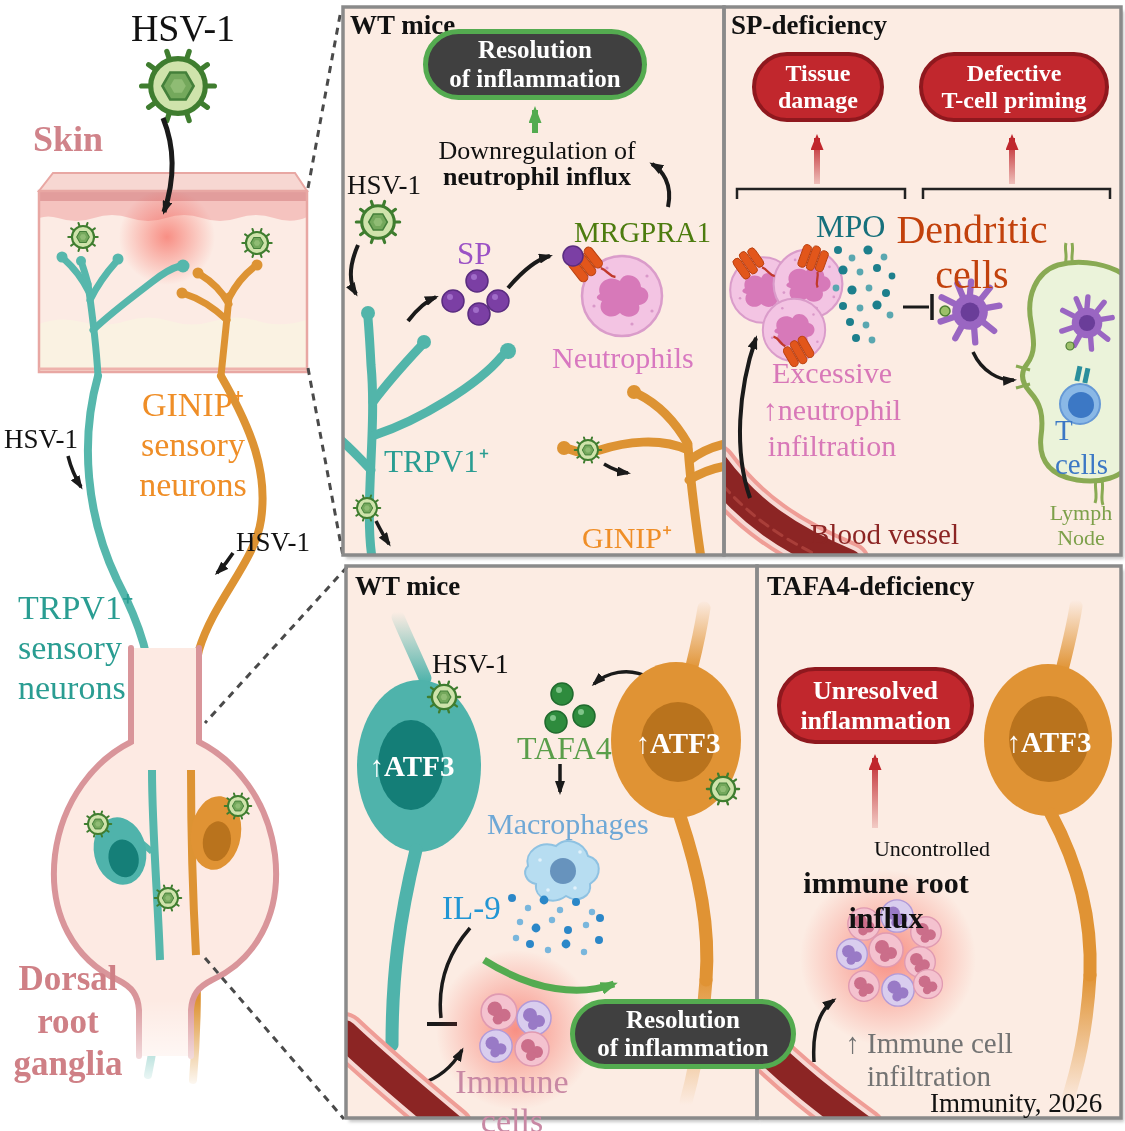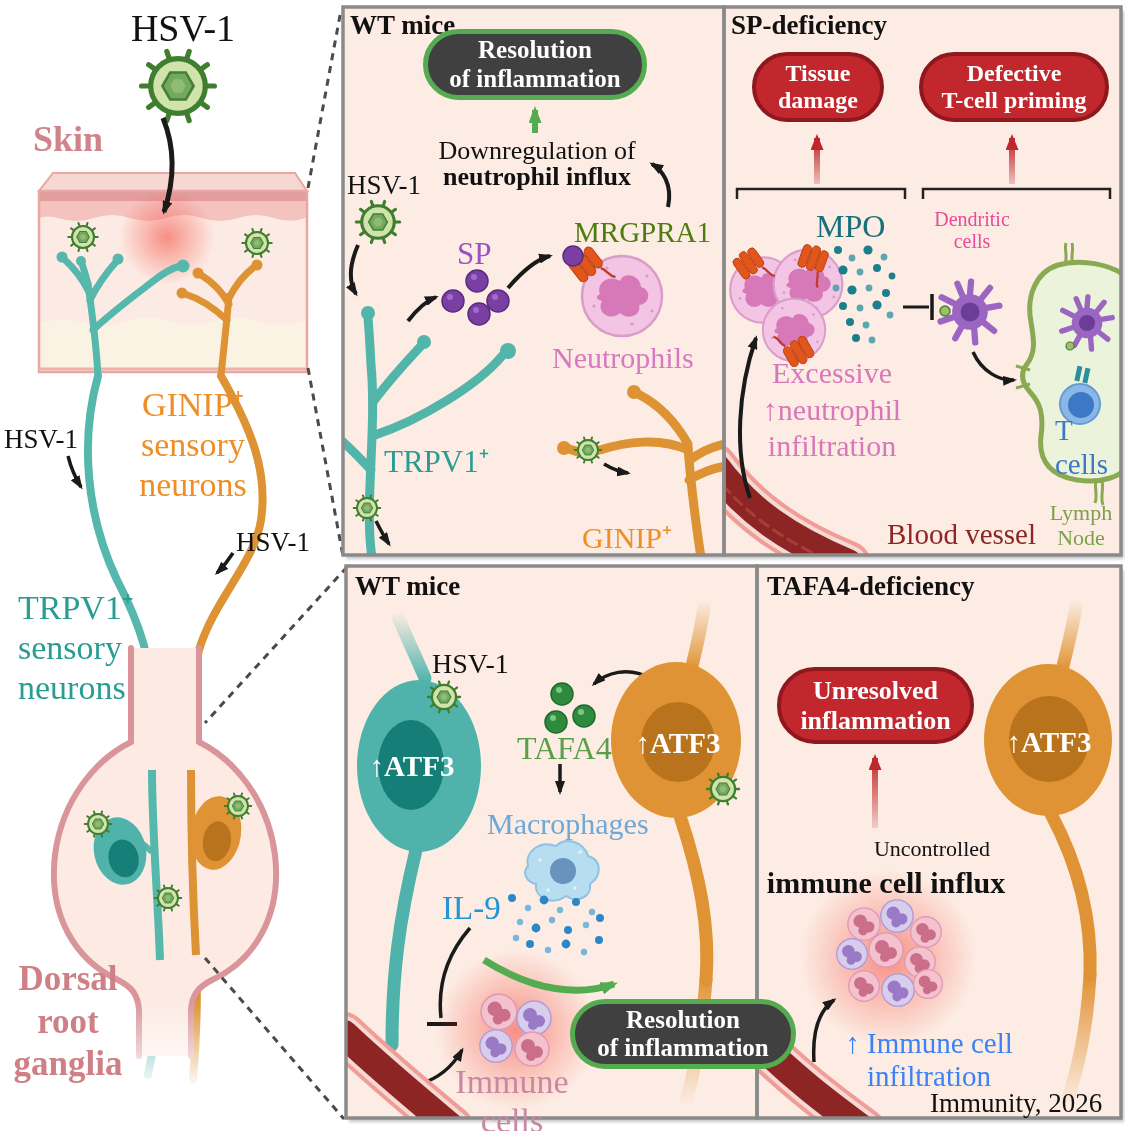--- a/index.html
+++ b/index.html
@@ -492,29 +492,29 @@
   <div class="t b" style="left:731px;top:10px;font-size:27px">SP-deficiency</div>
   <div class="pill red" style="left:919px;top:52px;width:190px;height:70px;font-size:24px">
       <span>Defective
 T-cell priming</span>
     </div>
   <div class="pill red" style="left:752px;top:52px;width:132px;height:70px;font-size:24px">
       <span>Tissue
 damage</span>
     </div>
   <div class="t" style="left:816px;top:208px;font-size:32px;color:#16707c">MPO</div>
-  <div class="t ctr" style="left:972px;top:208px;font-size:20px;color:#ec4899;line-height:1.12">Dendritic
+  <div class="t ctr" style="left:972px;top:208px;font-size:40px;color:#c2410c;line-height:1.12">Dendritic
 cells</div>
   <div class="t ctr" style="left:832px;top:355px;font-size:30px;color:#d878b8;line-height:1.22">Excessive
 ↑neutrophil
 infiltration</div>
   <div class="t" style="left:1055px;top:414px;font-size:29px;color:#3c78c5;z-index:2">T cells</div>
   <div class="t ctr" style="left:1081px;top:501px;font-size:22px;color:#7da04a;line-height:1.12">Lymph
 Node</div>
-  <div class="t" style="left:887px;top:518px;font-size:29px;color:#8c2524">Blood vessel</div>
+  <div class="t" style="left:810px;top:518px;font-size:29px;color:#8c2524">Blood vessel</div>
 
   <div class="t b" style="left:355px;top:571px;font-size:27px">WT mice</div>
   <div class="t" style="left:432px;top:648px;font-size:28px">HSV-1</div>
   <div class="t ctr b" style="left:412px;top:750px;font-size:29px;color:#fff">↑ATF3</div>
   <div class="t ctr b" style="left:678px;top:727px;font-size:29px;color:#fff">↑ATF3</div>
   <div class="t" style="left:517px;top:730px;font-size:32px;color:#5a9e4a">TAFA4</div>
   <div class="t" style="left:487px;top:806px;font-size:30px;color:#6fa8d6">Macrophages</div>
   <div class="t" style="left:442px;top:889px;font-size:33px;color:#2196d4">IL-9</div>
   <div class="t ctr" style="left:512px;top:1062px;font-size:34px;color:#c888a4;line-height:1.15">Immune
 cells</div>
@@ -522,19 +522,19 @@
       <span>Resolution
 of inflammation</span>
     </div>
 
   <div class="t b" style="left:767px;top:571px;font-size:27px">TAFA4-deficiency</div>
   <div class="pill red" style="left:777px;top:667px;width:197px;height:77px;font-size:26px">
       <span>Unresolved
 inflammation</span>
     </div>
   <div class="t ctr" style="left:932px;top:836px;font-size:22px">Uncontrolled</div>
-  <div class="t ctr b" style="left:886px;top:865px;font-size:30px">immune cell influx</div>
+  <div class="t ctr b" style="left:886px;top:865px;font-size:30px">immune root influx</div>
   <div class="t ctr b" style="left:1049px;top:726px;font-size:29px;color:#fff">↑ATF3</div>
-  <div class="t ctr" style="left:929px;top:1027px;font-size:29px;color:#3b82f6;line-height:1.15">↑ Immune cell
+  <div class="t ctr" style="left:929px;top:1027px;font-size:29px;color:#737373;line-height:1.15">↑ Immune cell
 infiltration</div>
   <div class="t" style="left:930px;top:1088px;font-size:27px">Immunity, 2026</div>
 
 </div>
 
 </body></html>

